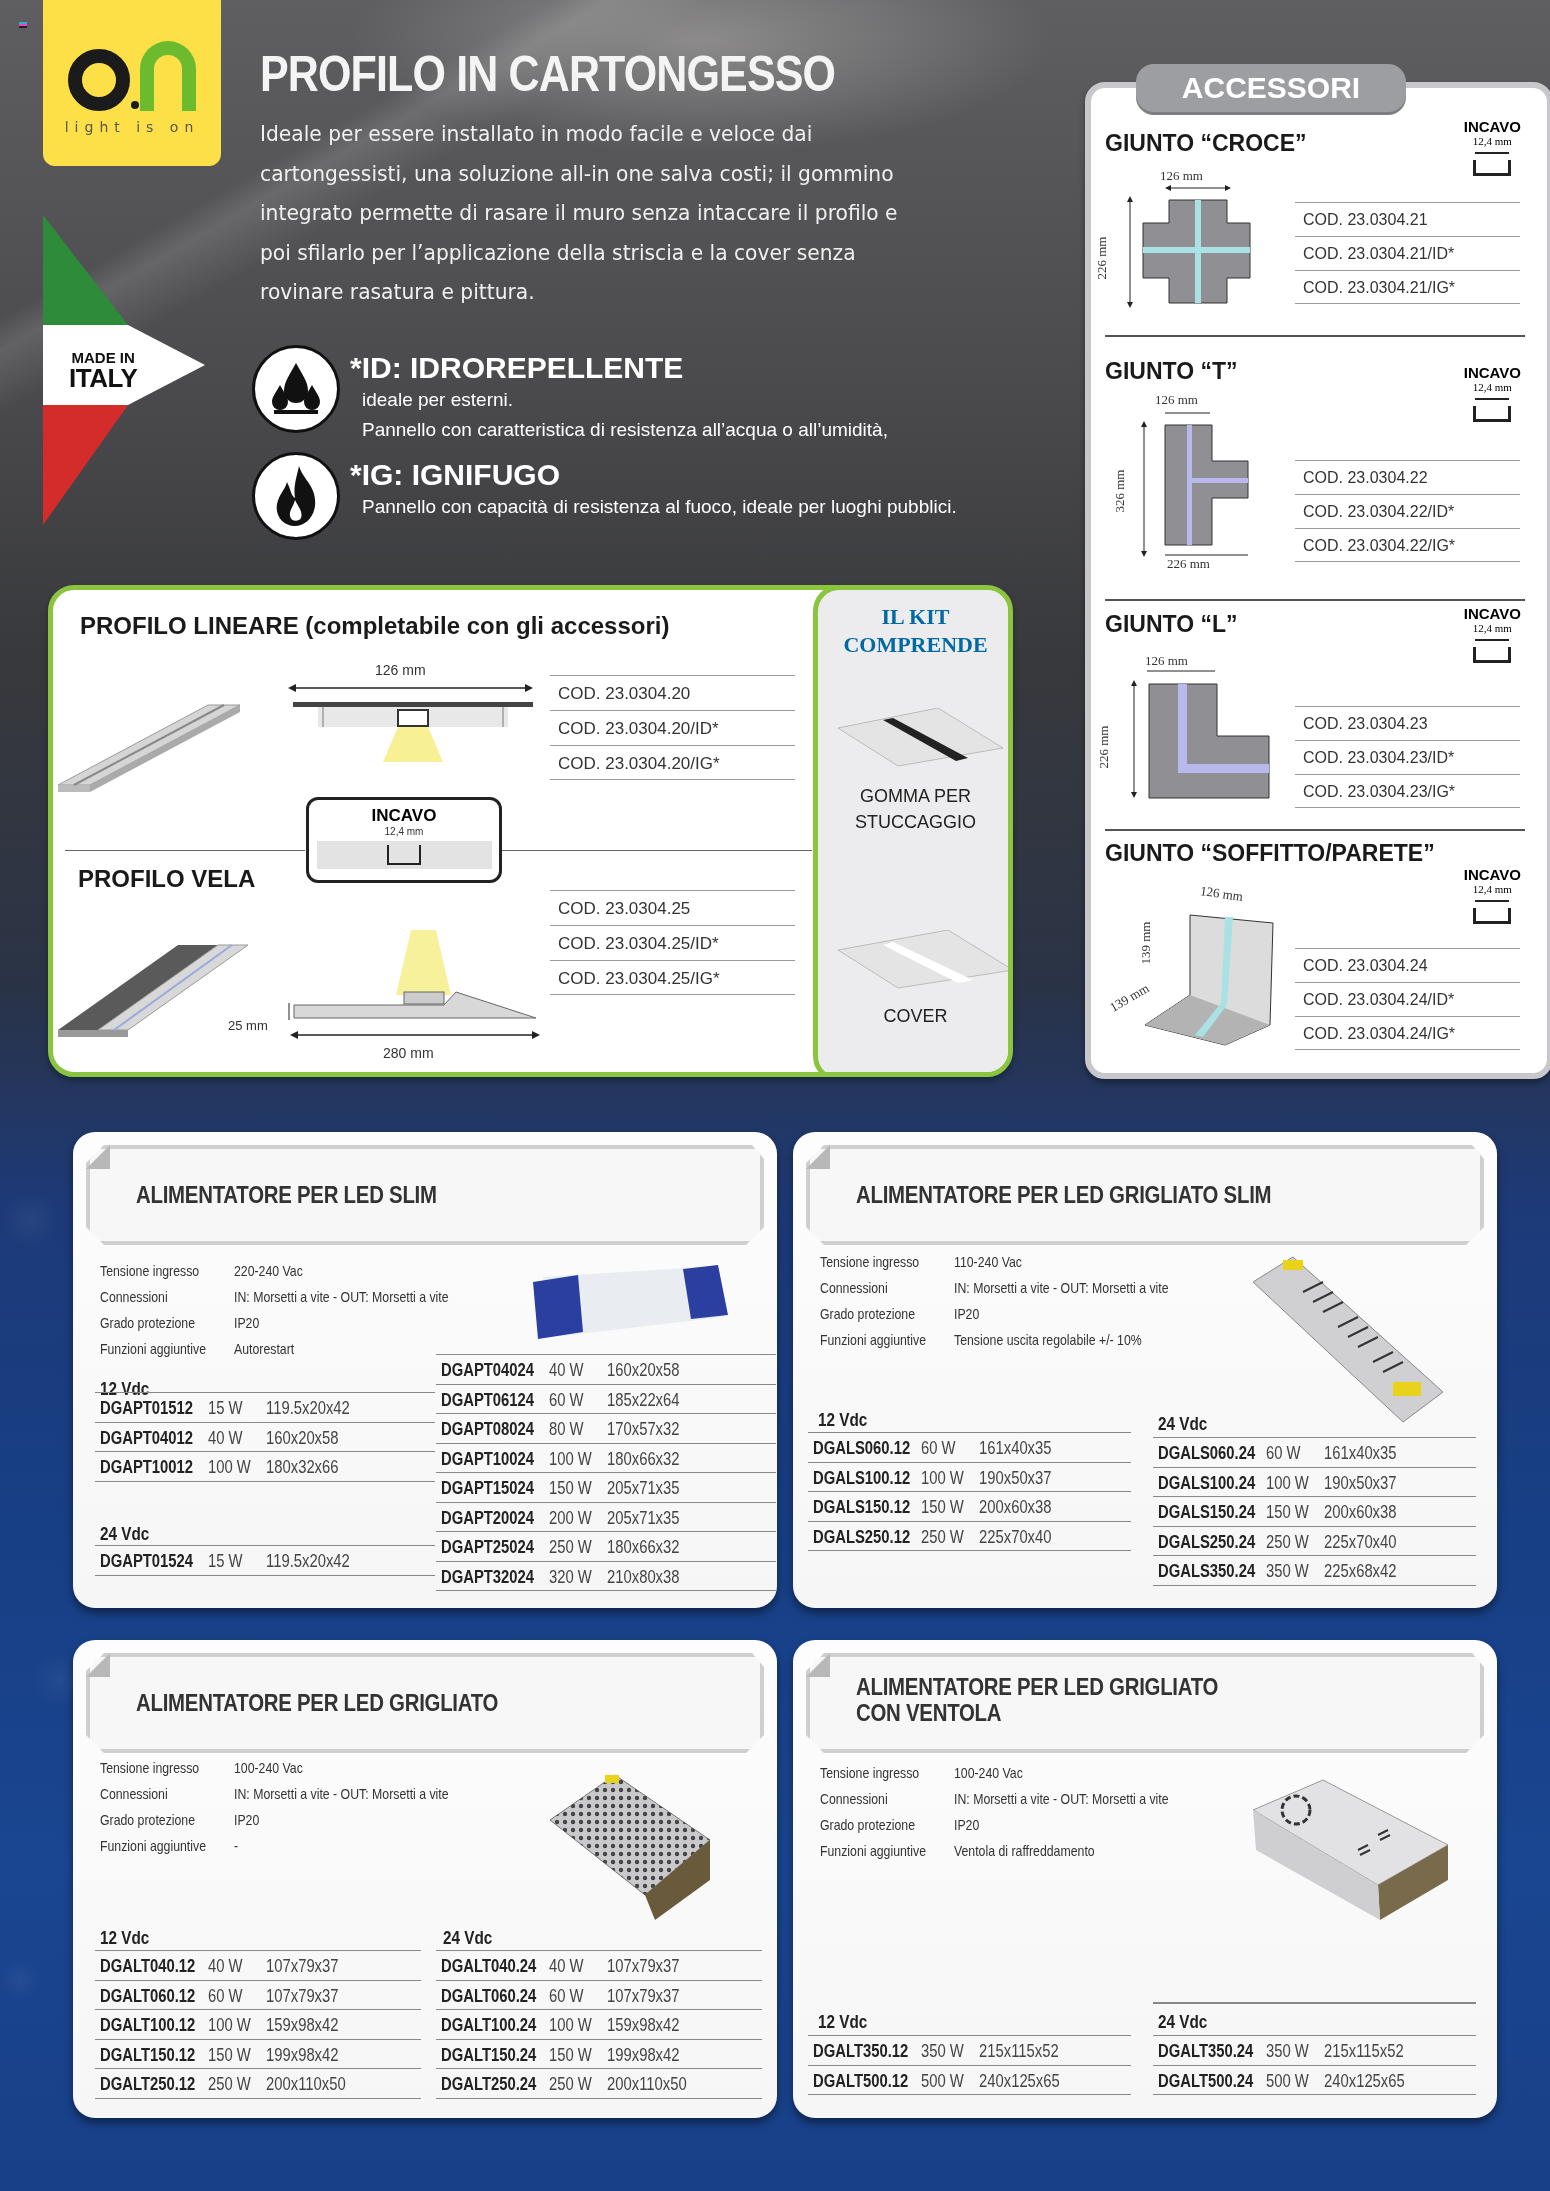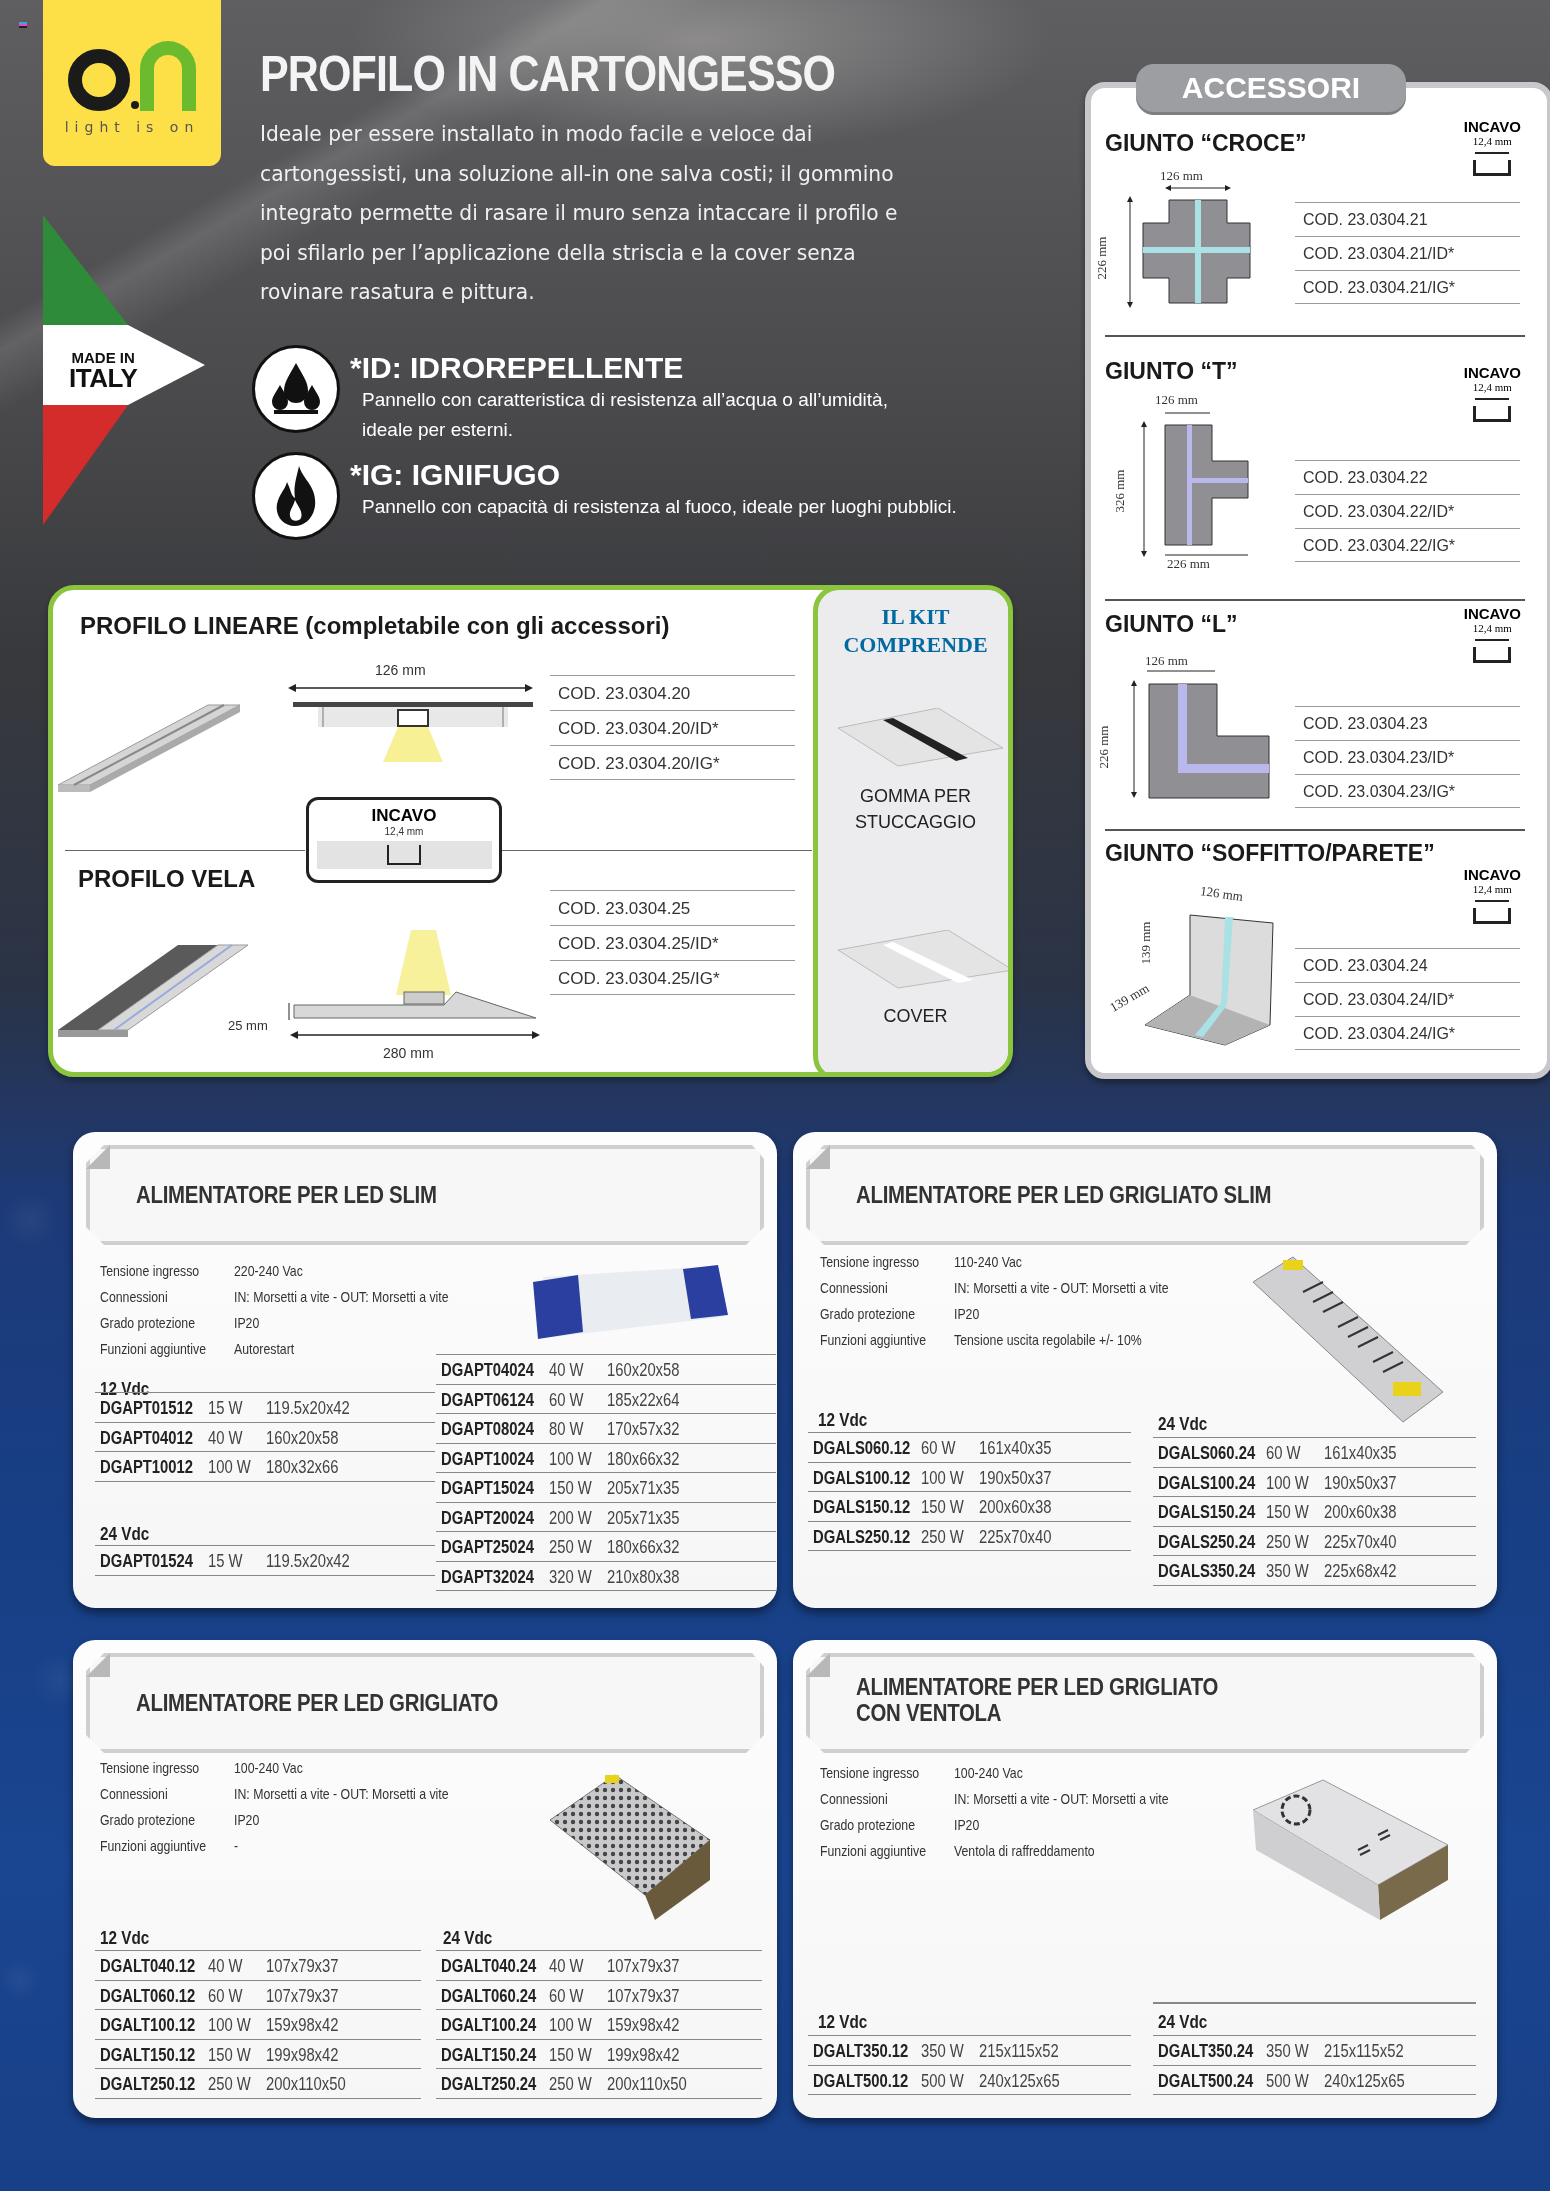--- a/index.html
+++ b/index.html
@@ -160,22 +160,22 @@
   <div class="feature-icon">
     <svg width="60" height="60" viewBox="0 0 60 60">
         <path d="M30 4 C22 18 18 24 18 32 A12 12 0 0 0 42 32 C42 24 38 18 30 4Z" fill="#111"></path>
         <path d="M14 26 C9 35 6 38 6 43 A8 8 0 0 0 22 43 C22 38 19 35 14 26Z" fill="#111"></path>
         <path d="M46 26 C41 35 38 38 38 43 A8 8 0 0 0 54 43 C54 38 51 35 46 26Z" fill="#111"></path>
         <rect x="8" y="51" width="44" height="4" fill="#111"></rect>
       </svg>
   </div>
   <div class="feature-text">
     <div class="feature-title">*ID: IDROREPELLENTE</div>
+    <div class="feature-desc">ideale per esterni.</div>
     <div class="feature-desc">Pannello con caratteristica di resistenza all’acqua o all’umidità,</div>
-    <div class="feature-desc">ideale per esterni.</div>
   </div>
 </div>
 <div class="feature" style="top:452px;">
   <div class="feature-icon">
     <svg width="50" height="64" viewBox="0 0 50 64">
         <path d="M28 2 C32 16 46 22 44 42 C42 56 32 62 24 62 C12 62 4 52 6 40 C8 30 14 26 16 18 C20 26 20 32 24 34 C22 22 26 12 28 2Z" fill="#111"></path>
         <path d="M24 36 C28 44 32 48 30 54 C28 58 20 58 19 52 C18 46 22 44 24 36Z" fill="#fff"></path>
       </svg>
   </div>
   <div class="feature-text">

